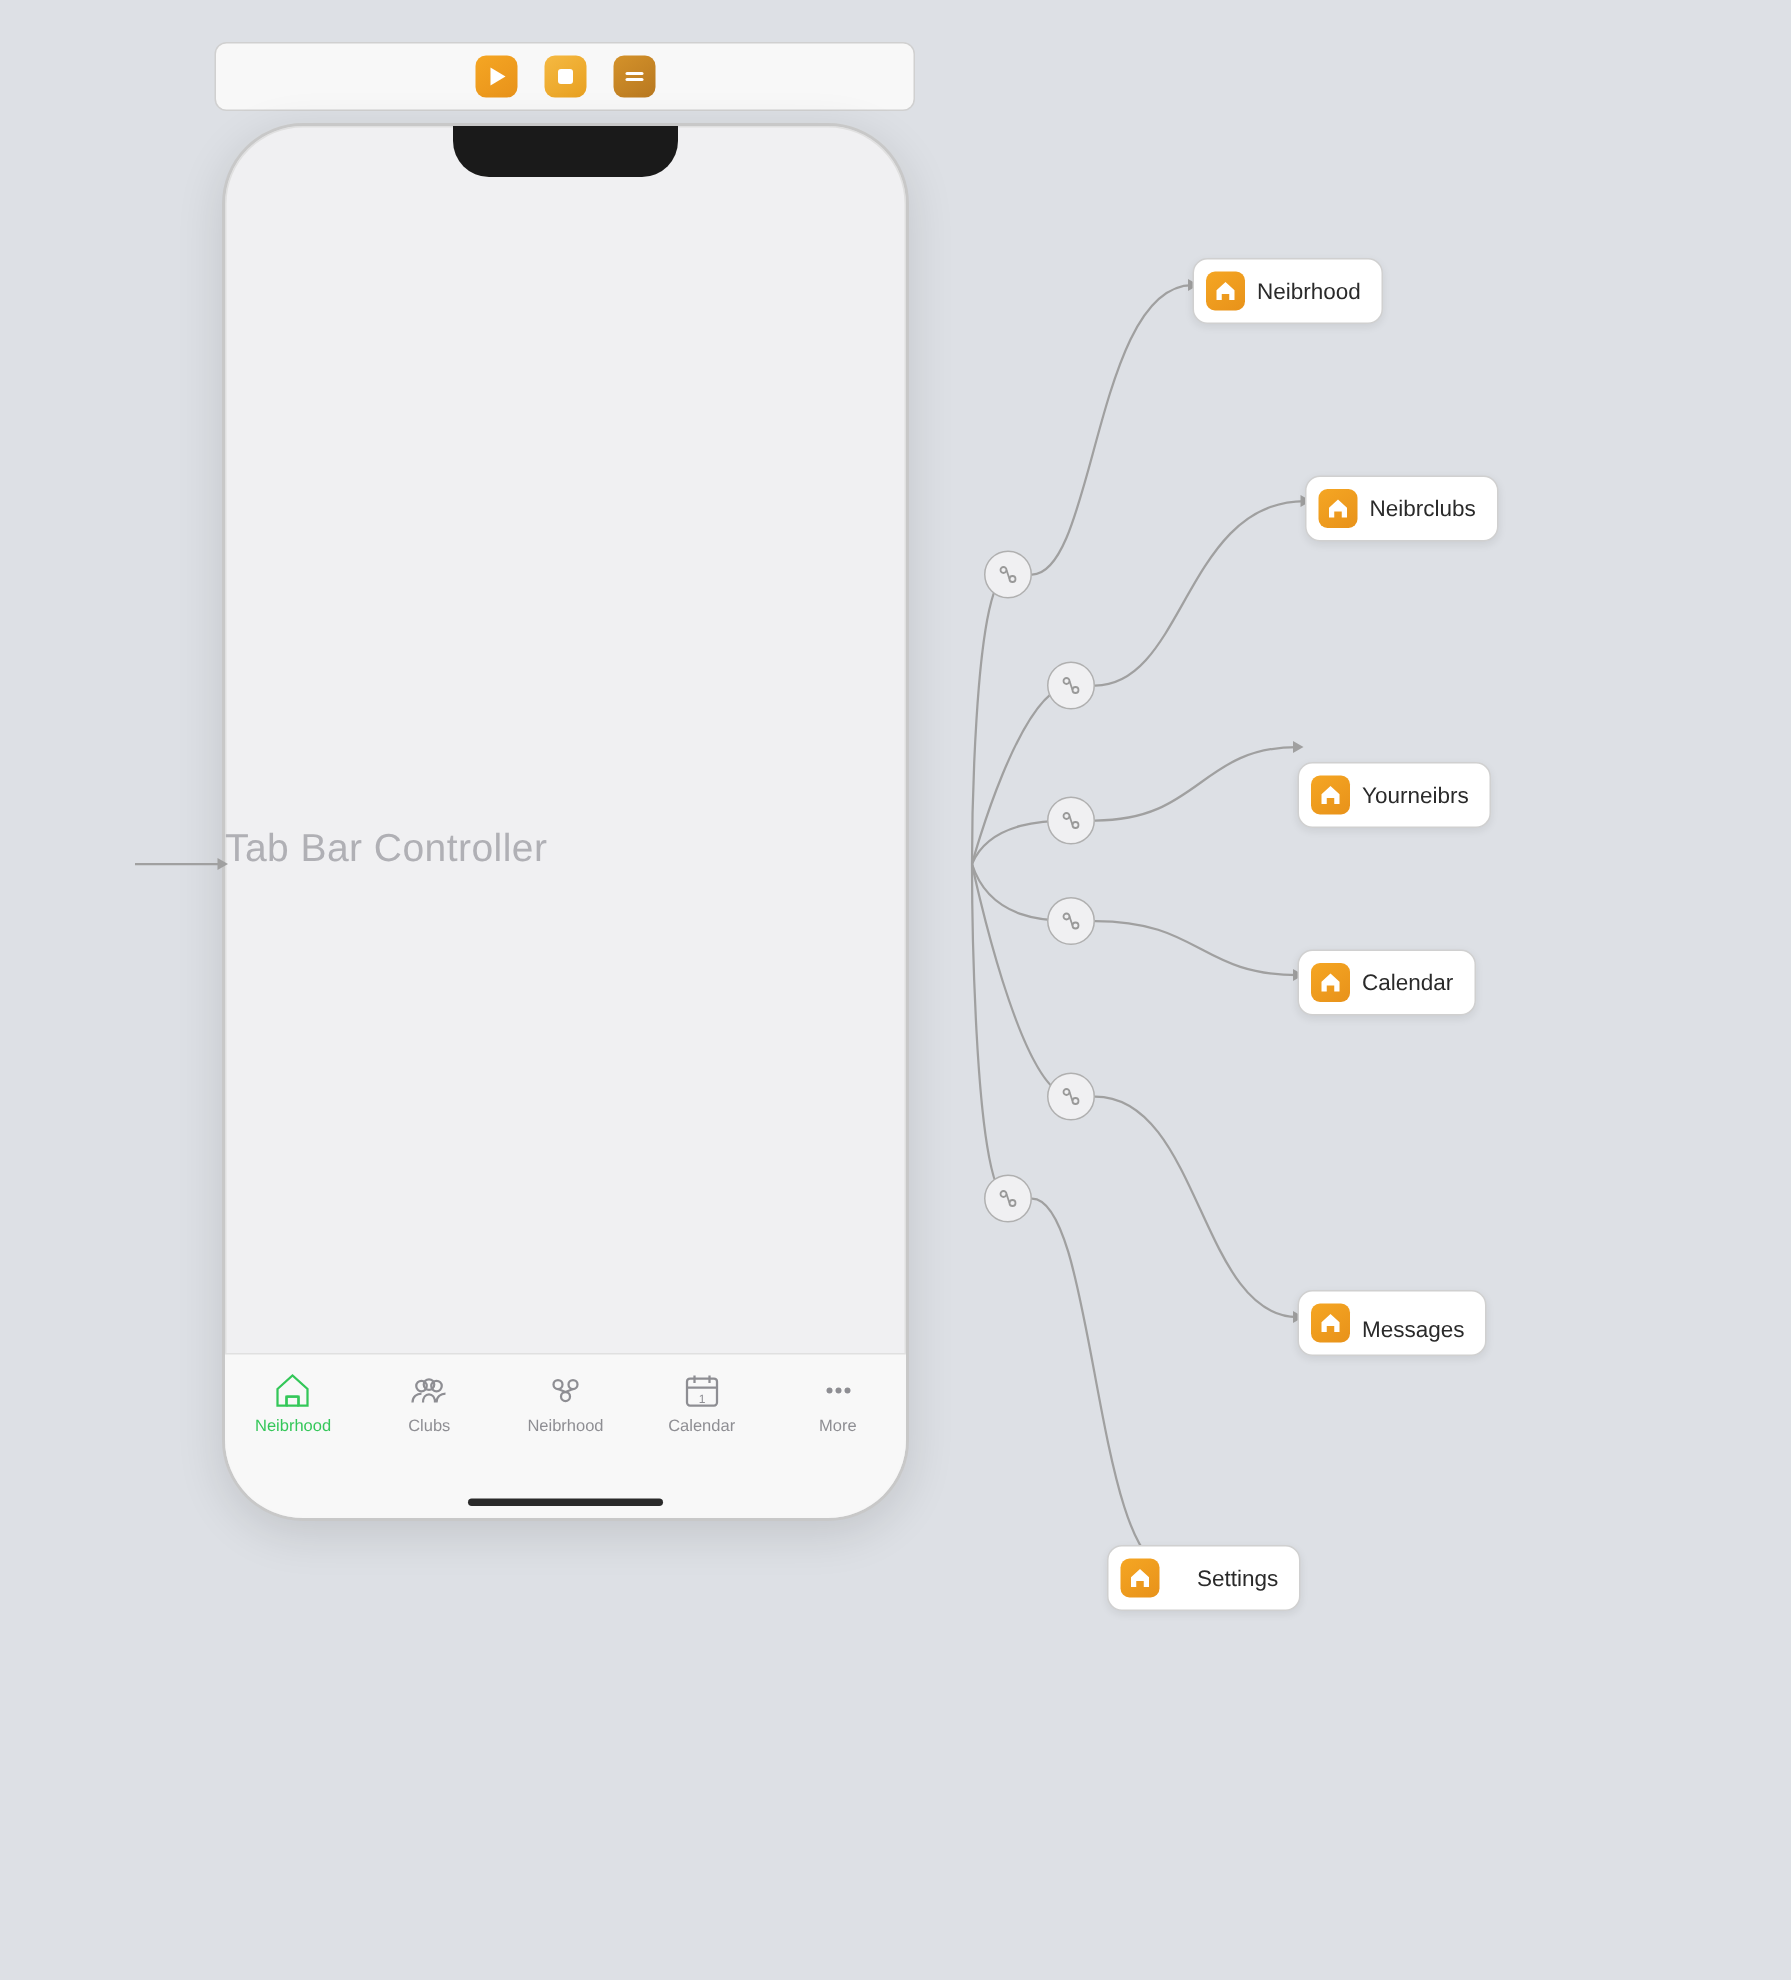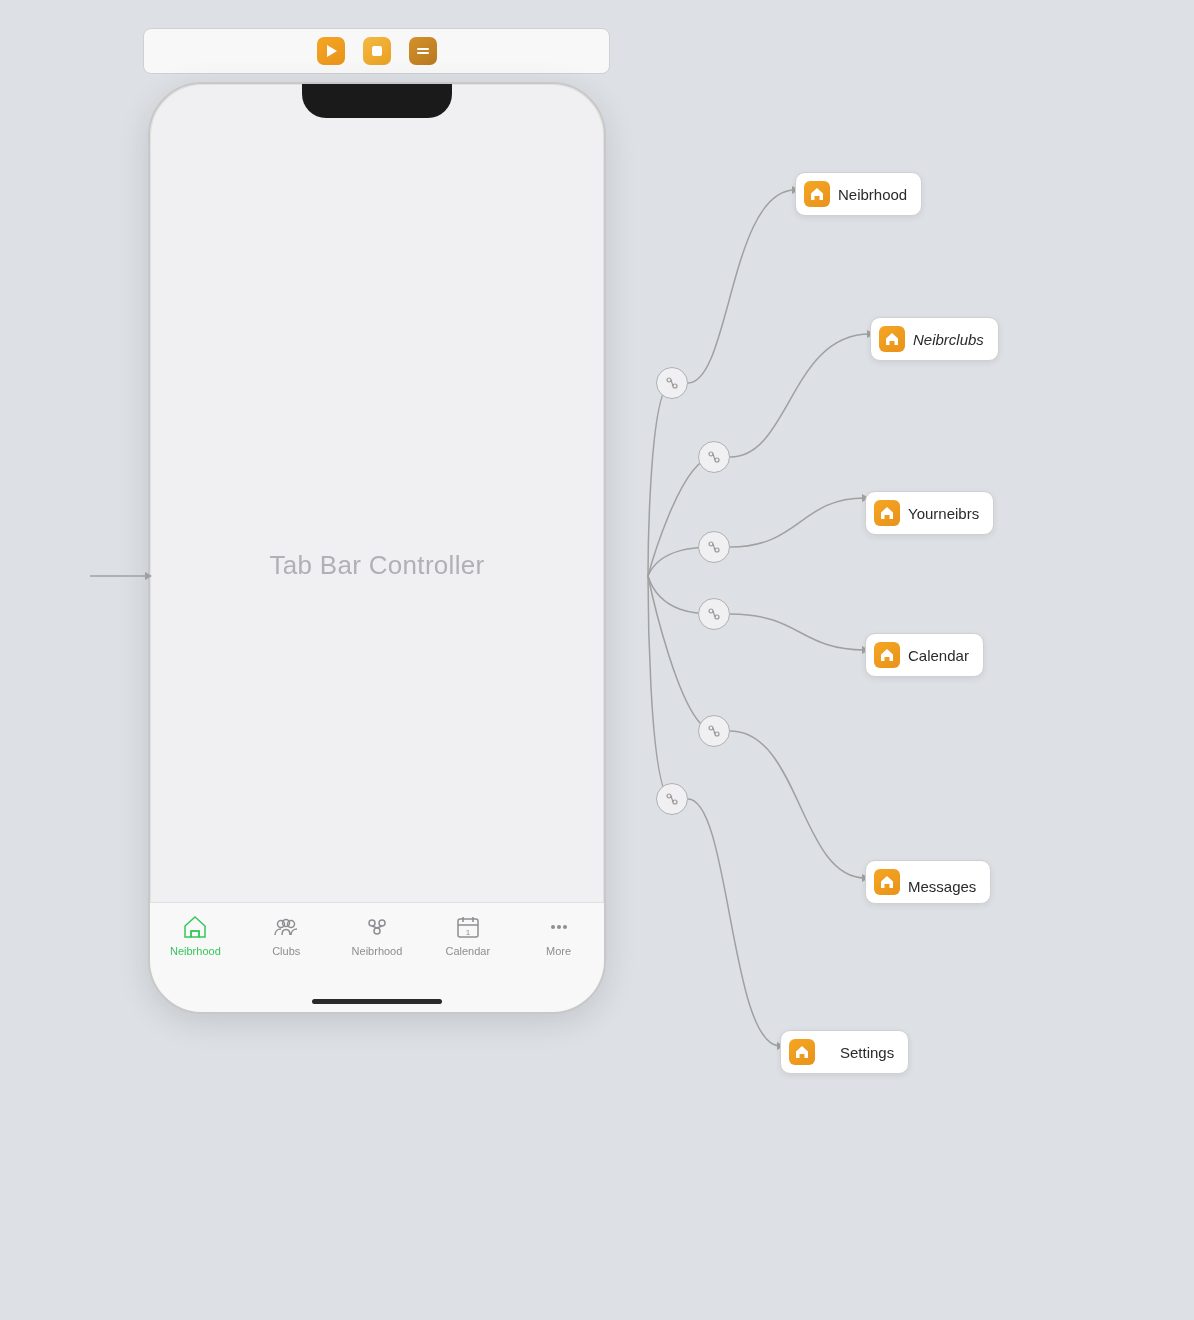--- a/index.html
+++ b/index.html
@@ -69,21 +69,21 @@
       border-radius: 0 0 24px 24px;
     }
 
     
     .phone-content {
       position: absolute;
       top: 34px;
       left: 0; right: 0; bottom: 0;
       display: flex;
       align-items: center;
-      justify-content: center;
+      justify-content: flex-start;
     }
 
     .tab-bar-label {
       color: #b0b0b5;
       font-size: 26px;
       font-weight: 300;
       letter-spacing: 0.3px;
     }
 
     
@@ -370,30 +370,30 @@
 
 <div class="controller-node" style="left:795px; top:172px;">
   <div class="controller-icon">
     <svg width="14" height="14" viewBox="0 0 14 14">
         <path d="M1 6.5L7 1L13 6.5V13H9.5V9H4.5V13H1V6.5Z" fill="white"></path>
       </svg>
   </div>
   <span class="controller-label">Neibrhood</span>
 </div>
 
-<div class="controller-node" style="left:870px; top:317px;font-style:italic;">
+<div class="controller-node" style="left:870px; top:317px;">
   <div class="controller-icon">
     <svg width="14" height="14" viewBox="0 0 14 14">
         <path d="M1 6.5L7 1L13 6.5V13H9.5V9H4.5V13H1V6.5Z" fill="white"></path>
       </svg>
   </div>
   <span class="controller-label">Neibrclubs</span>
 </div>
 
-<div class="controller-node" style="left:865px; top:491px;">
+<div class="controller-node" style="left:865px; top:508px;">
   <div class="controller-icon">
     <svg width="14" height="14" viewBox="0 0 14 14">
         <path d="M1 6.5L7 1L13 6.5V13H9.5V9H4.5V13H1V6.5Z" fill="white"></path>
       </svg>
   </div>
   <span class="controller-label">Yourneibrs</span>
 </div>
 
 <div class="controller-node" style="left:865px; top:633px;">
   <div class="controller-icon">
@@ -406,20 +406,20 @@
 
 <div class="controller-node" style="left:865px; top:860px;align-items:flex-end;">
   <div class="controller-icon">
     <svg width="14" height="14" viewBox="0 0 14 14">
         <path d="M1 6.5L7 1L13 6.5V13H9.5V9H4.5V13H1V6.5Z" fill="white"></path>
       </svg>
   </div>
   <span class="controller-label">Messages</span>
 </div>
 
-<div class="controller-node" style="left:780px; top:1030px;gap:25px;">
+<div class="controller-node" style="left:738px; top:1030px;gap:25px;">
   <div class="controller-icon">
     <svg width="14" height="14" viewBox="0 0 14 14">
         <path d="M1 6.5L7 1L13 6.5V13H9.5V9H4.5V13H1V6.5Z" fill="white"></path>
       </svg>
   </div>
   <span class="controller-label">Settings</span>
 </div>
 
 </body></html>

